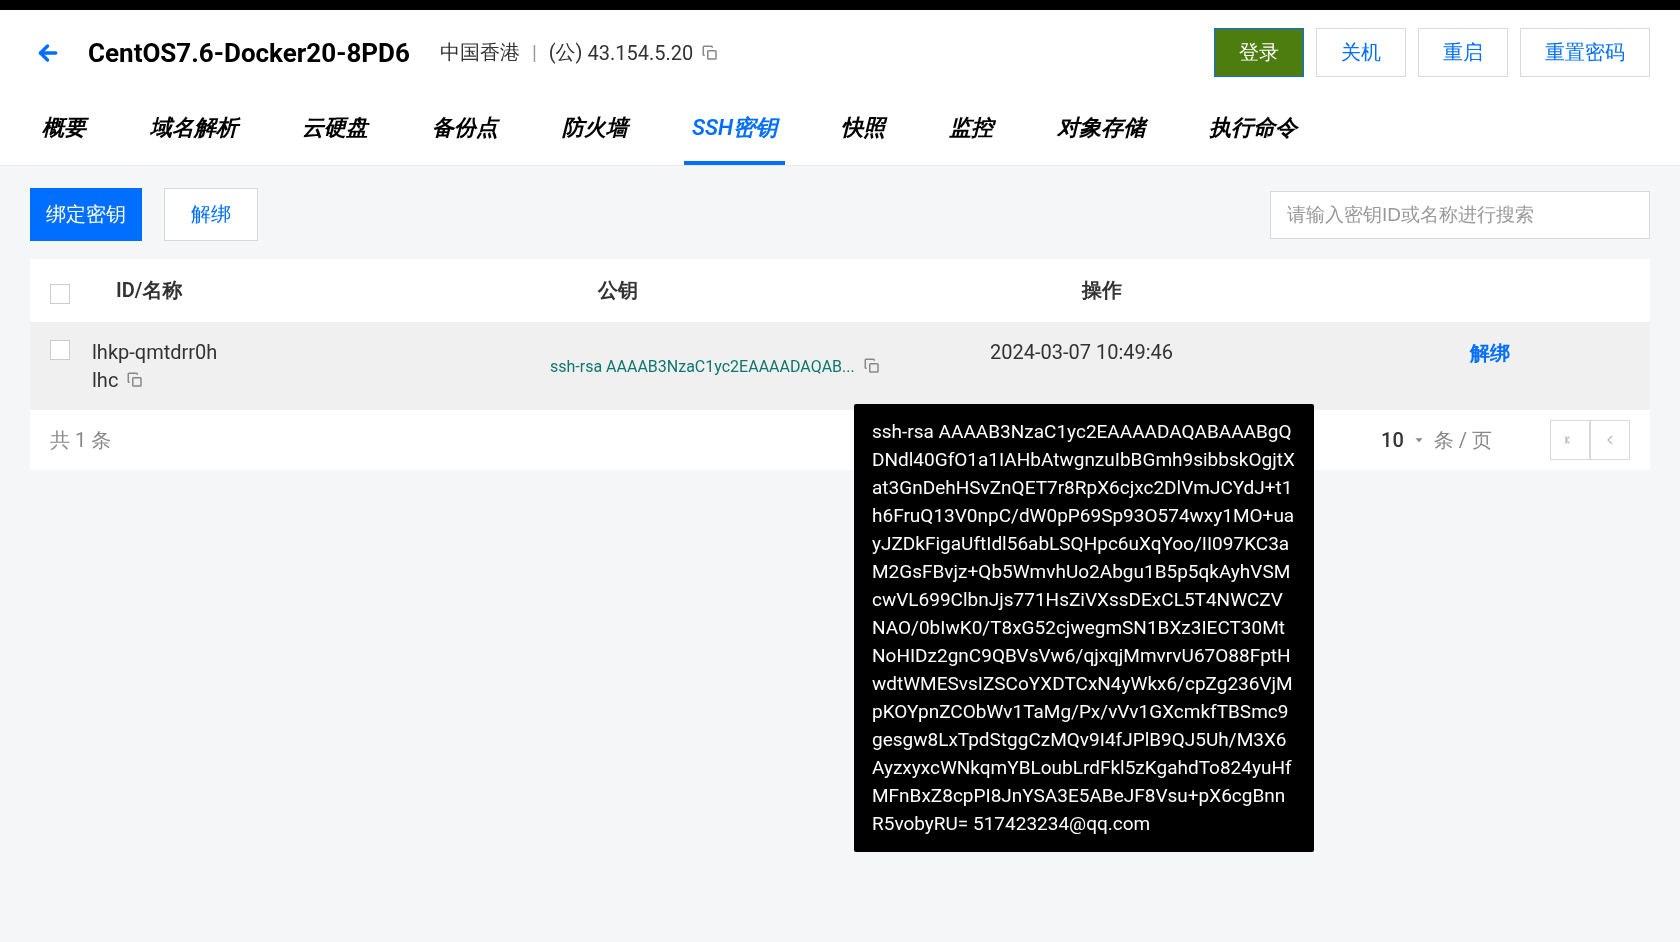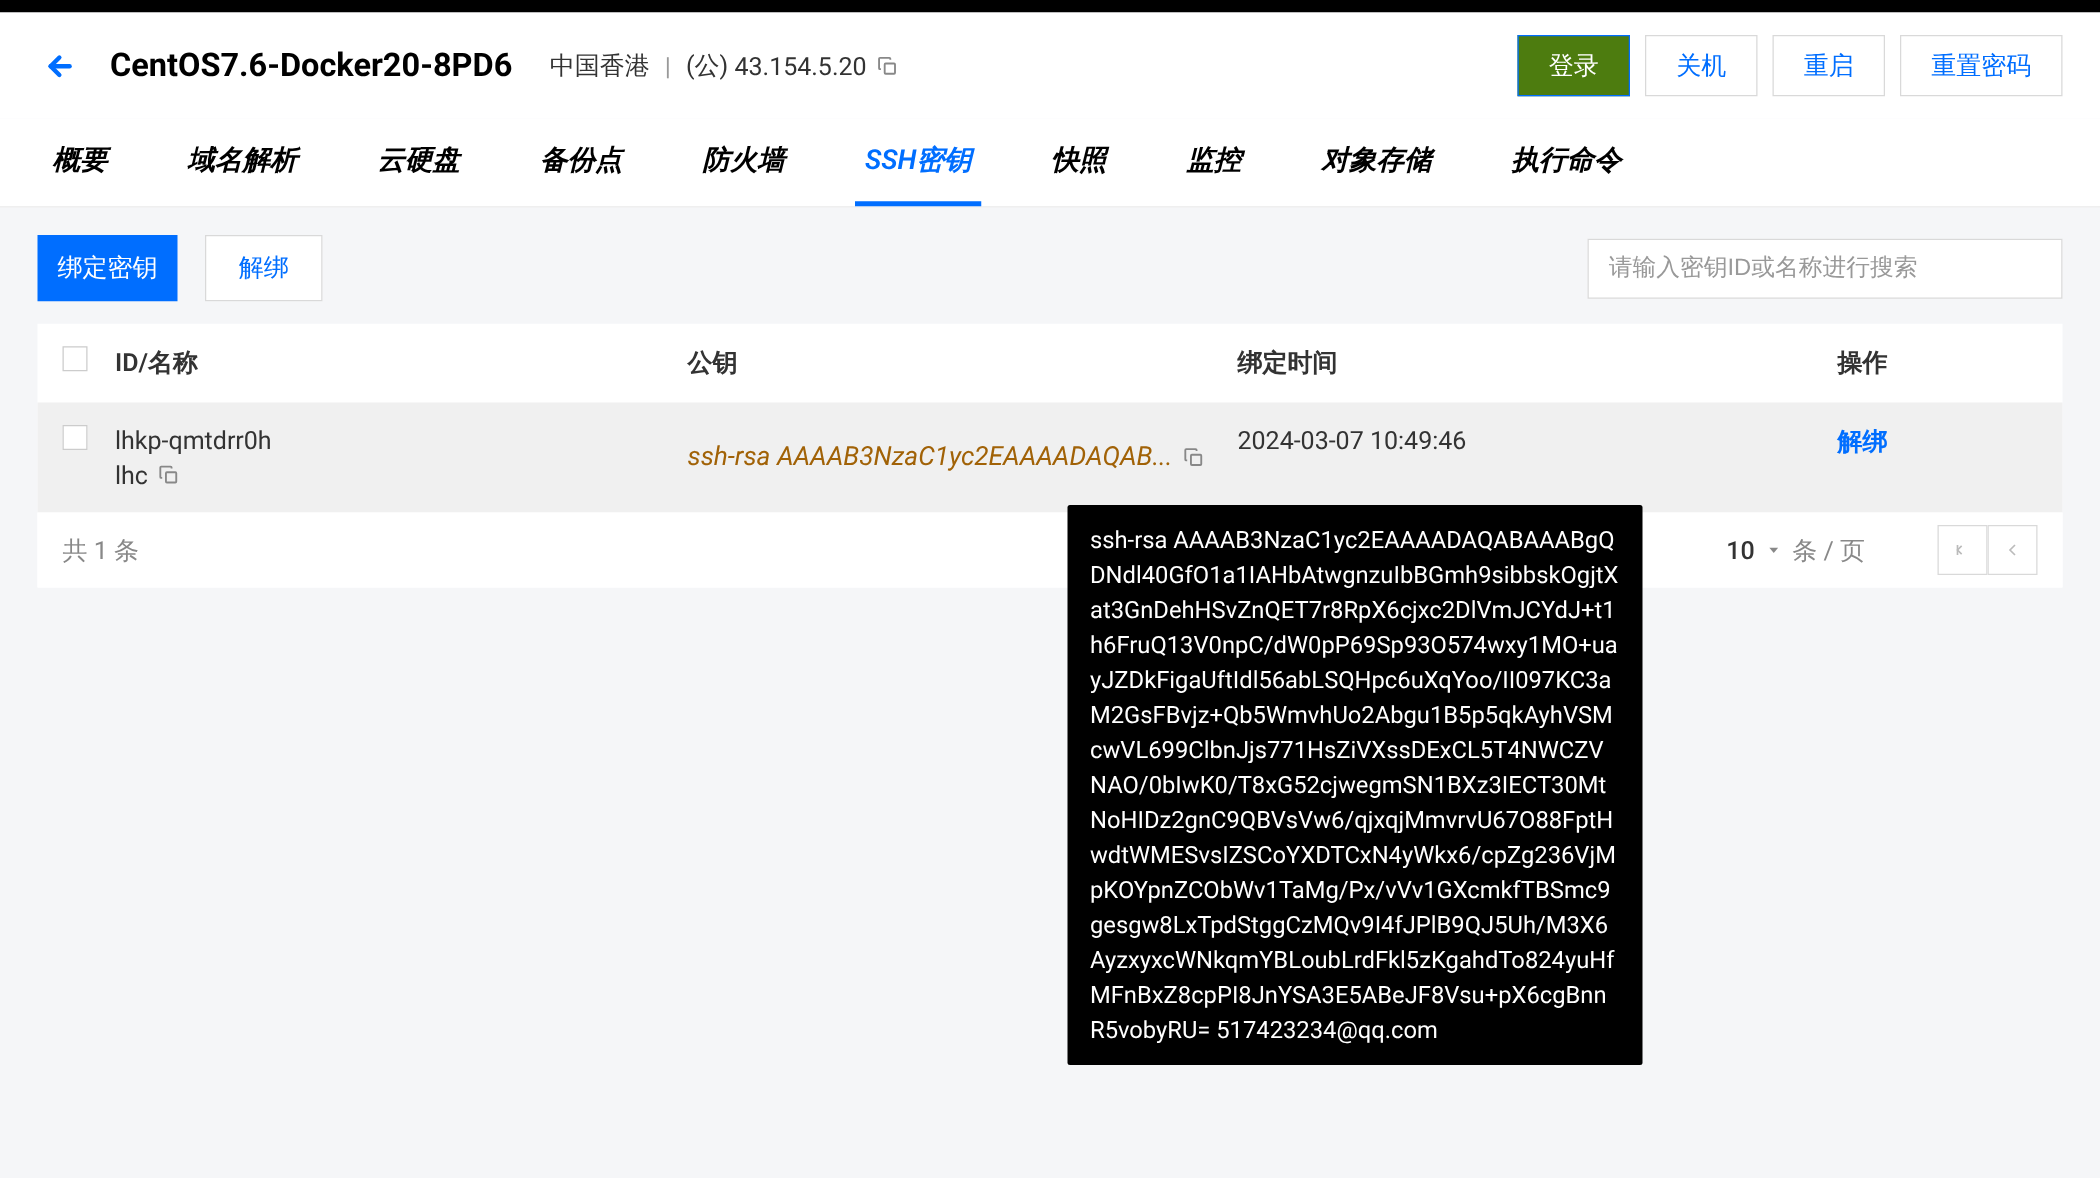--- a/index.html
+++ b/index.html
@@ -153,22 +153,23 @@
       outline: none;
     }
     .search-input::placeholder {
       color: #999;
     }
     .table-container {
       background: #fff;
     }
     .table-header {
       display: flex;
-      align-items: flex-start;
+      align-items: flex-end;
       padding: 18px 20px;
+      gap: 24px;
     }
     .checkbox {
       width: 20px;
       height: 20px;
       border: 1px solid #ccc;
       background: #fff;
       cursor: pointer;
       flex-shrink: 0;
     }
     .col-id-name {
@@ -213,25 +214,24 @@
       margin-bottom: 4px;
     }
     .row-name {
       font-size: 20px;
       color: #333;
       display: flex;
       align-items: center;
     }
     .row-pubkey {
       flex: 0 0 440px;
-      font-size: 21px;
-      color: #a16207;
-      display: flex;
-      align-items: center;
-      font-style: italic;
+      font-size: 16px;
+      color: #0f766e;
+      display: flex;
+      align-items: center;
     }
     .row-bindtime {
       flex: 0 0 460px;
       font-size: 20px;
       color: #333;
     }
     .row-action {
       flex: 1;
       padding-left: 20px;
     }
@@ -360,21 +360,20 @@
     </div>
     <div class="toolbar-spacer"></div>
     <input class="search-input" placeholder="请输入密钥ID或名称进行搜索" style="">
   </div>
 
   <div class="table-container">
     <div class="table-header">
       <div class="checkbox"></div>
       <div class="col-id-name">ID/名称</div>
       <div class="col-pubkey">公钥</div>
-      <div class="col-bindtime">绑定时间</div>
       <div class="col-action">操作</div>
     </div>
 
     <div class="table-row">
       <div class="checkbox"></div>
       <div class="row-id-name">
         <div class="row-id">lhkp-qmtdrr0h</div>
         <div class="row-name">
           <span>lhc</span>
           <span class="copy-icon">

